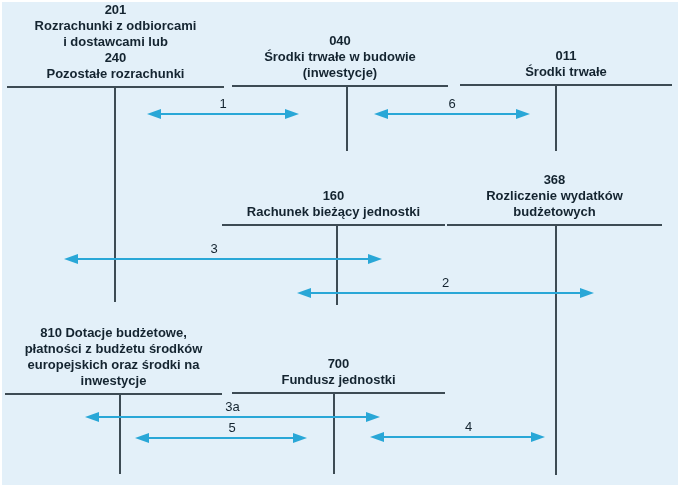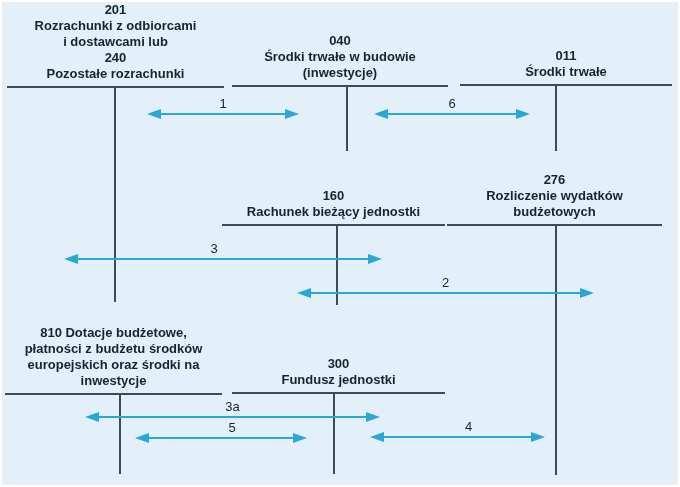--- a/index.html
+++ b/index.html
@@ -91,38 +91,38 @@
   </div>
 
   <div class="account" style="left:220px;top:222px;width:223px;">
     <div class="account-title">160
 Rachunek bieżący jednostki</div>
     <div class="h-line"></div>
     <div class="v-line" style="left:114px;height:81px;"></div>
   </div>
 
   <div class="account" style="left:445px;top:222px;width:215px;">
-    <div class="account-title">276
+    <div class="account-title">368
 Rozliczenie wydatków
 budżetowych</div>
     <div class="h-line"></div>
     <div class="v-line" style="left:108px;height:251px;"></div>
   </div>
 
   <div class="account" style="left:3px;top:391px;width:217px;">
     <div class="account-title">810 Dotacje budżetowe,
 płatności z budżetu środków
 europejskich oraz środki na
 inwestycje</div>
     <div class="h-line"></div>
     <div class="v-line" style="left:114px;height:81px;"></div>
   </div>
 
   <div class="account" style="left:230px;top:390px;width:213px;">
-    <div class="account-title">300
+    <div class="account-title">700
 Fundusz jednostki</div>
     <div class="h-line"></div>
     <div class="v-line" style="left:101px;height:82px;"></div>
   </div>
 
   <div class="arrow" style="left:145px;top:107px;width:152px;">
     <span class="shaft"></span>
     <span class="head head-left"></span>
     <span class="head head-right"></span>
     <span class="arrow-label">1</span>

